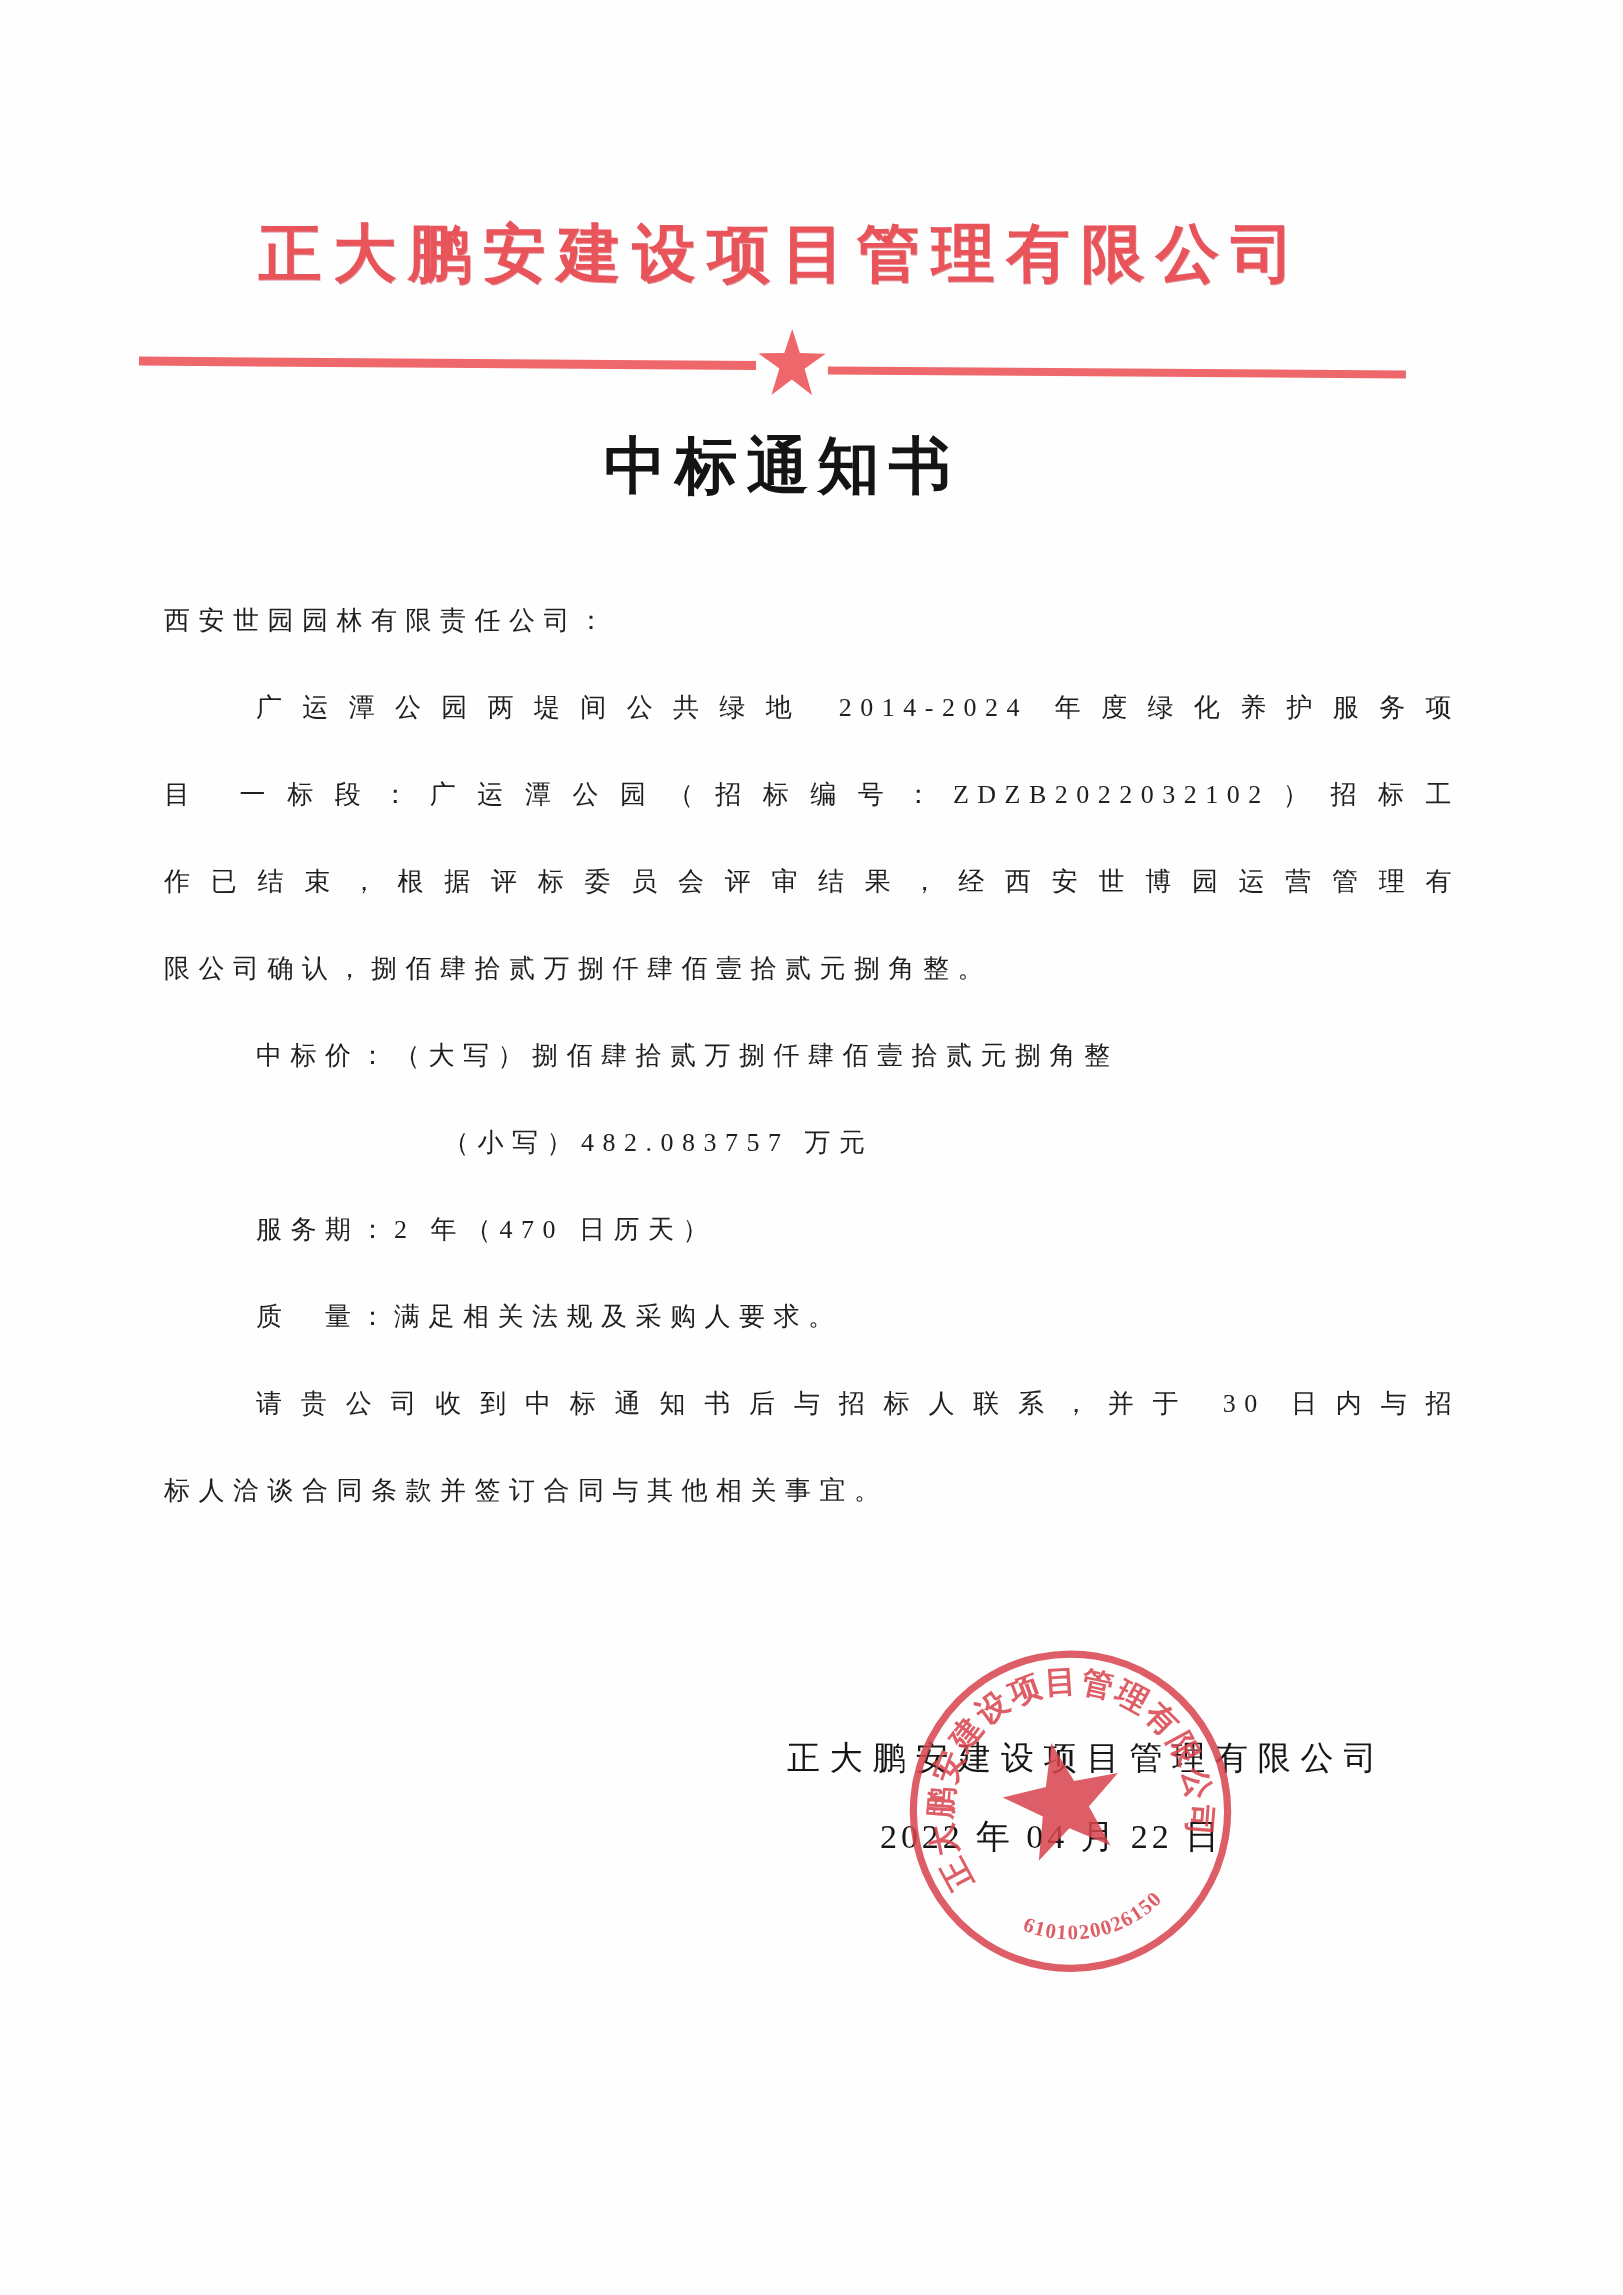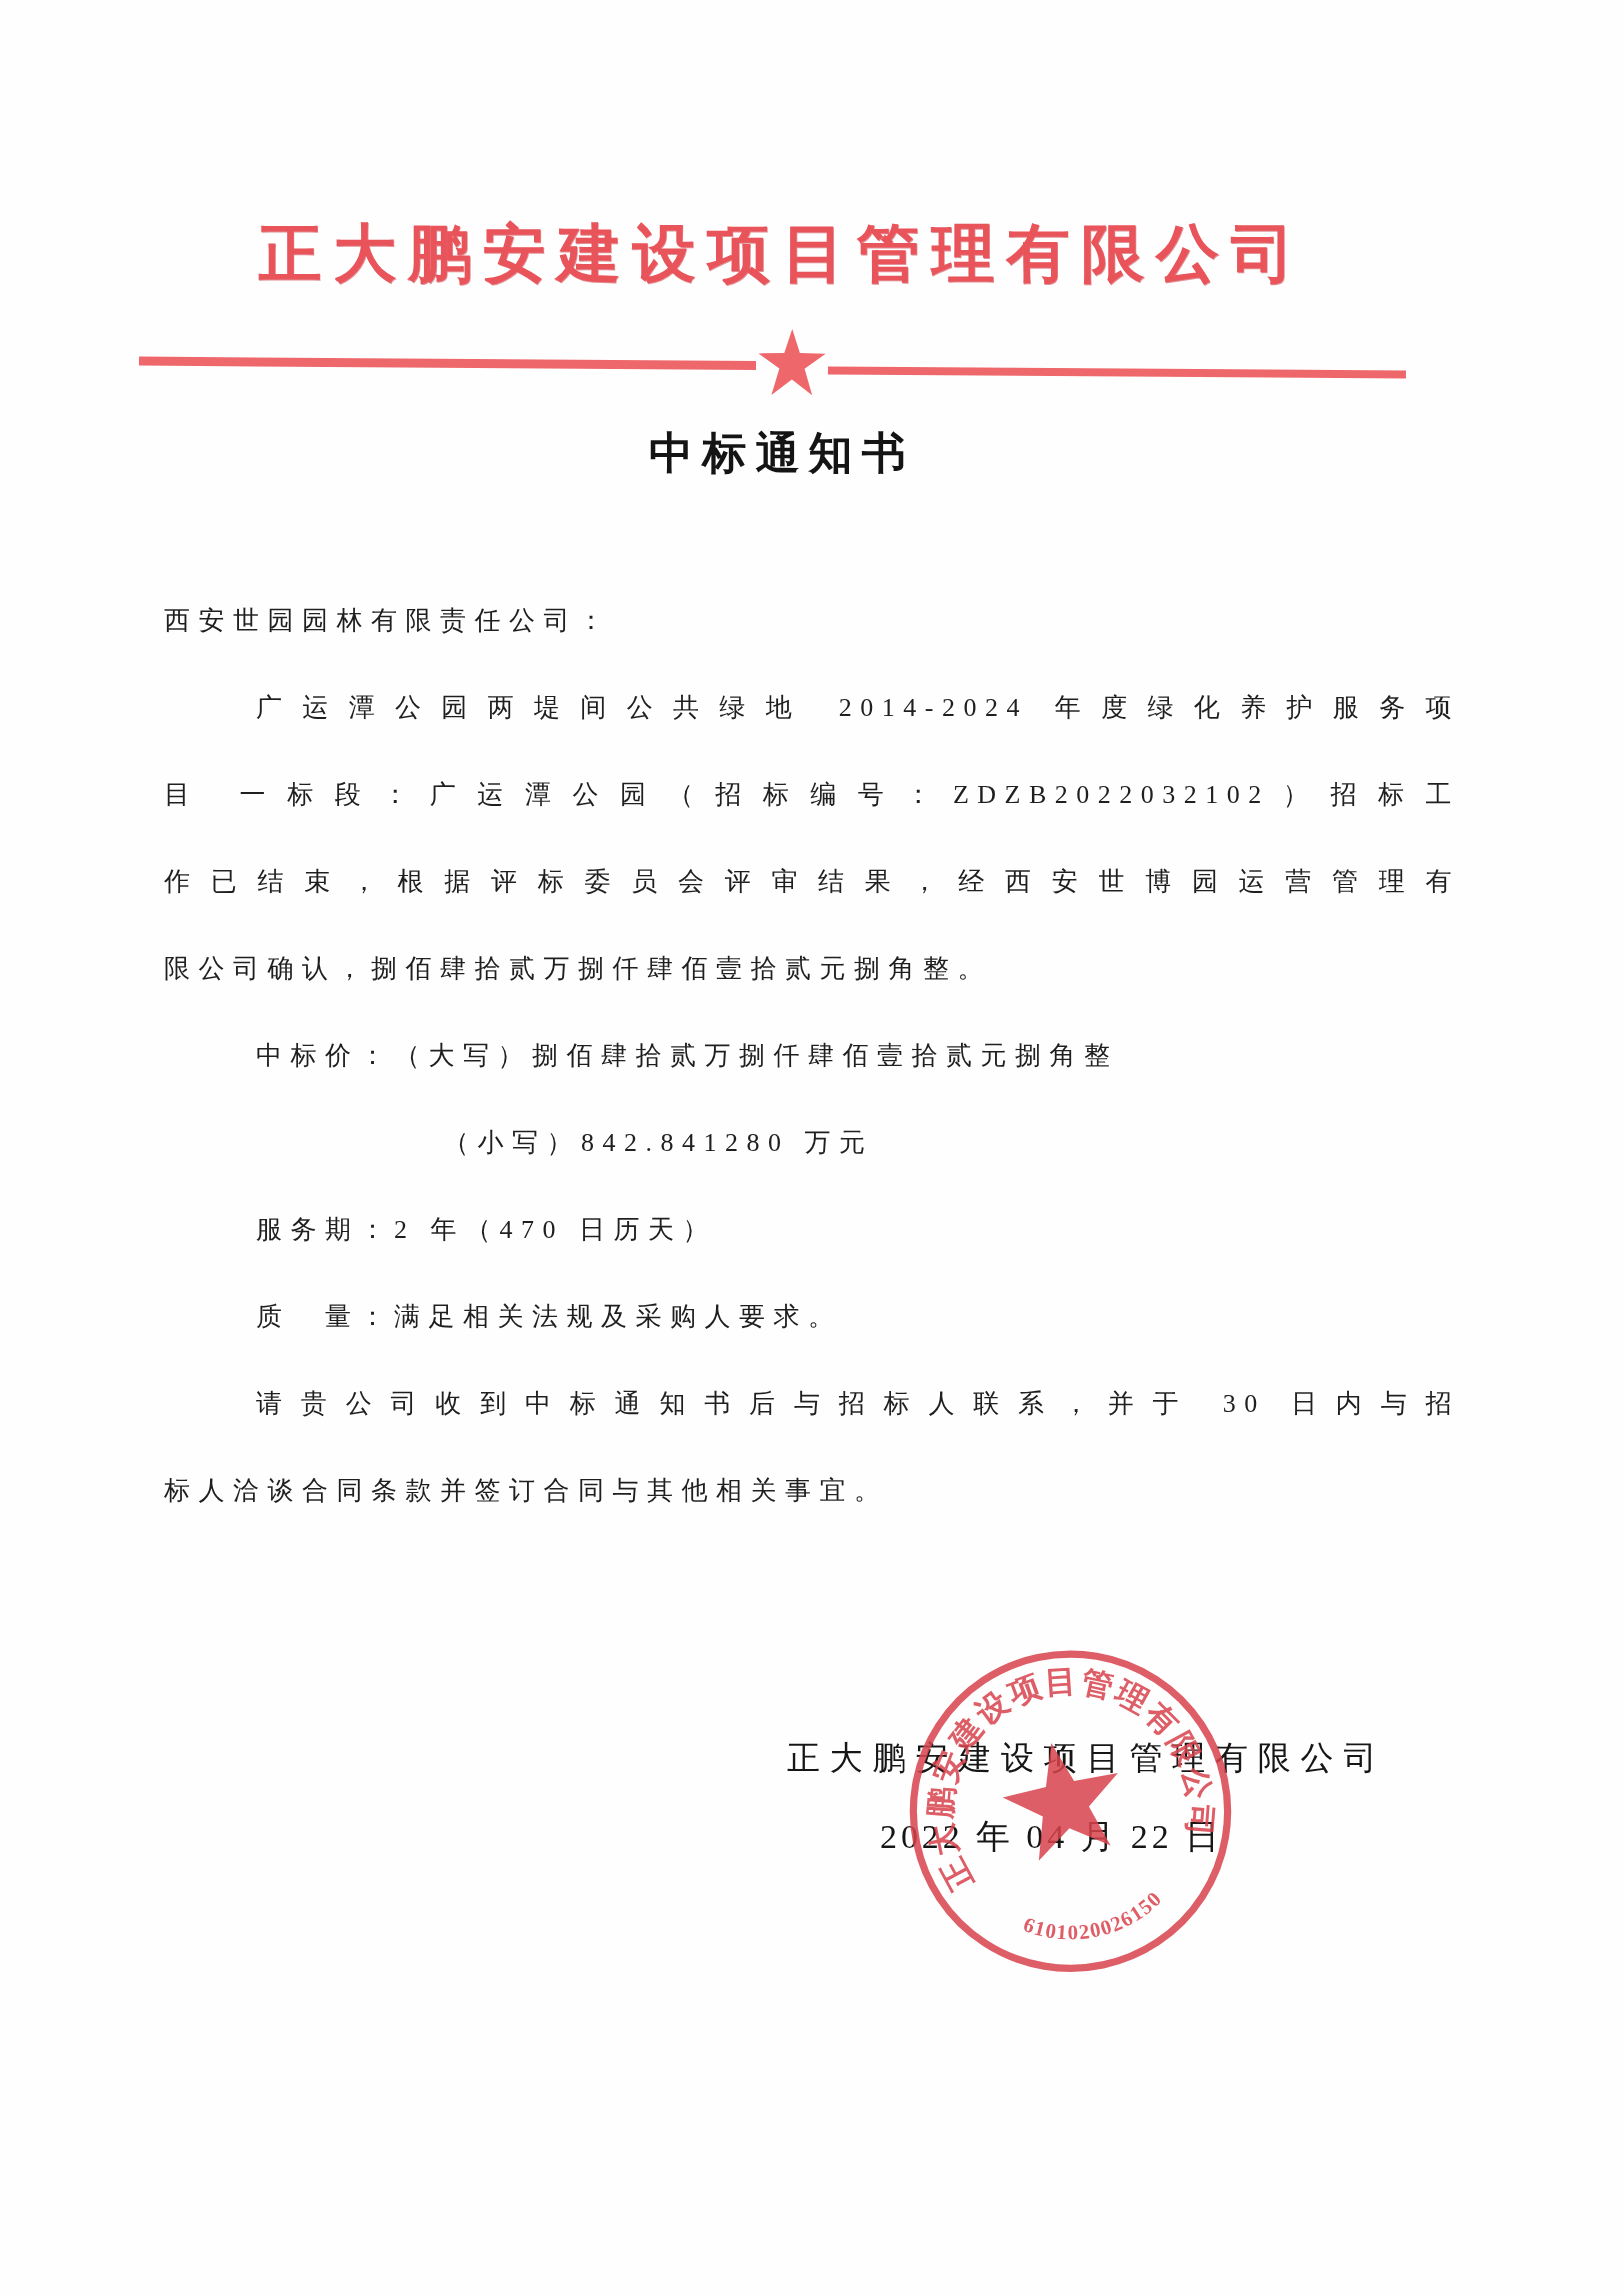--- a/index.html
+++ b/index.html
@@ -37,21 +37,21 @@
   .rule{height:8.5px;background:var(--divider-red);}
   .rule.left{width:617px;}
   .rule.right{width:578px;margin-top:9.2px;}
   .divider-star-svg{width:72px;height:79px;flex:0 0 auto;}
   .divider-star-svg polygon{fill:var(--divider-red);}
   
   .doc-title{
     position:absolute;top:424px;left:0;right:0;
     padding-right:59px;
     text-align:center;
-    font-size:44px;font-weight:600;
+    font-size:62px;font-weight:600;
     letter-spacing:9.2px;
     color:#141414;
     white-space:nowrap;
   }
   
   .body-text{
     position:absolute;top:577px;left:164px;width:1296px;
     color:var(--body-text);
     font-size:26px;
   }
@@ -107,21 +107,21 @@
 
   <h1 class="doc-title">中标通知书</h1>
 
   <div class="body-text">
     <p>西安世园园林有限责任公司：</p>
     <p class="i2 fill">广运潭公园两堤间公共绿地 2014-2024 年度绿化养护服务项</p>
     <p class="fill">目 一标段：广运潭公园（招标编号：ZDZB2022032102）招标工</p>
     <p class="fill">作已结束，根据评标委员会评审结果，经西安世博园运营管理有</p>
     <p>限公司确认，捌佰肆拾贰万捌仟肆佰壹拾贰元捌角整。</p>
     <p class="i2">中标价：（大写）捌佰肆拾贰万捌仟肆佰壹拾贰元捌角整</p>
-    <p class="i8">（小写）842.841280 万元</p>
+    <p class="i8">（小写）482.083757 万元</p>
     <p class="i2">服务期：2 年（470 日历天）</p>
     <p class="i2">质　量：满足相关法规及采购人要求。</p>
     <p class="i2 fill">请贵公司收到中标通知书后与招标人联系，并于 30 日内与招</p>
     <p>标人洽谈合同条款并签订合同与其他相关事宜。</p>
   </div>
 
   <div class="sig-company">正大鹏安建设项目管理有限公司</div>
   <div class="sig-date">2022 年 04 月 22 日</div>
 
   <svg class="stamp" viewBox="0 0 530 565" aria-hidden="true">

